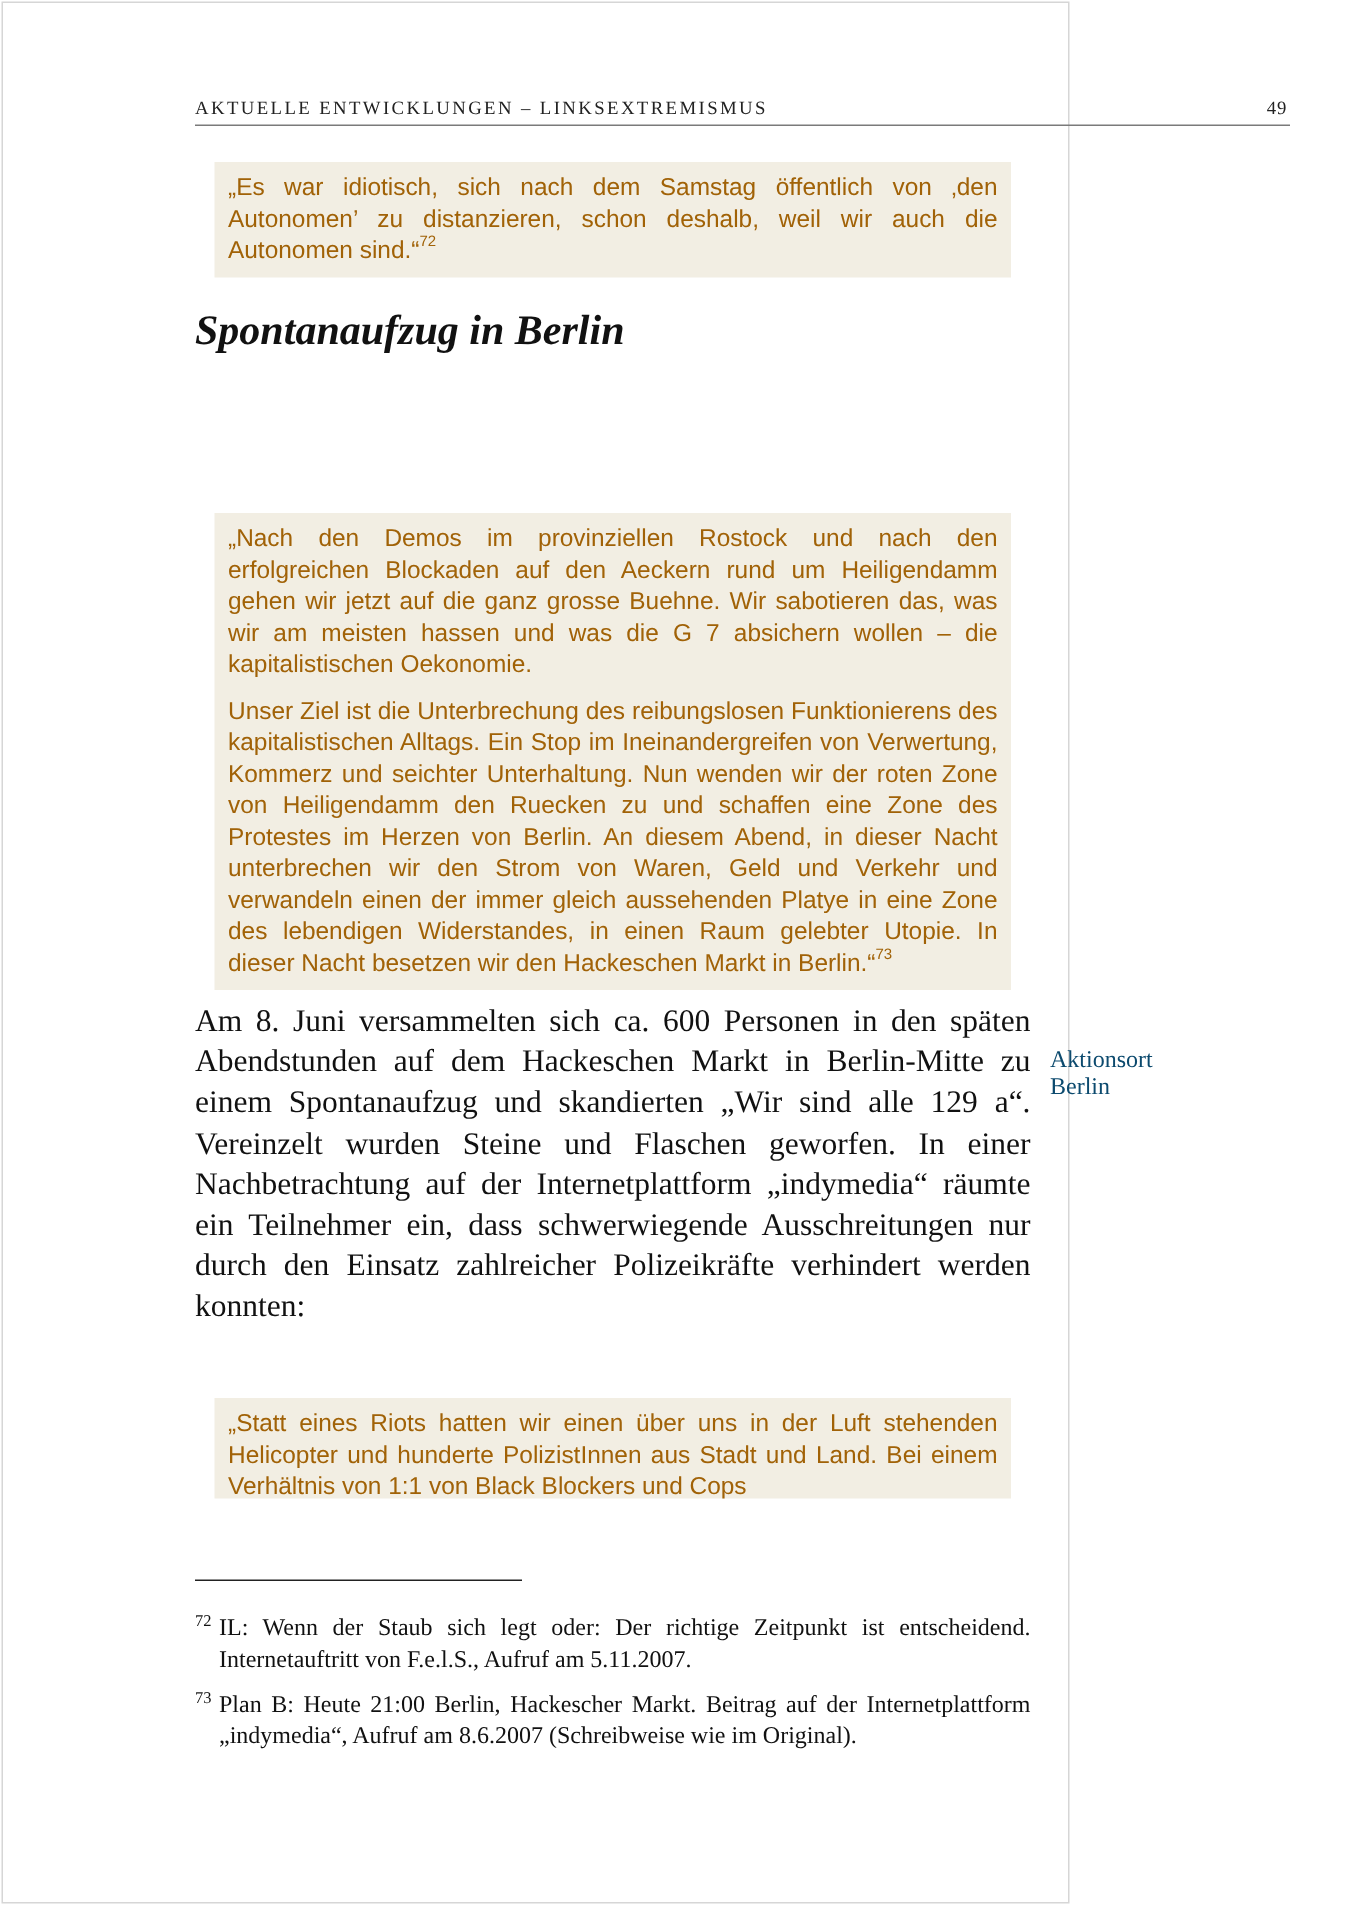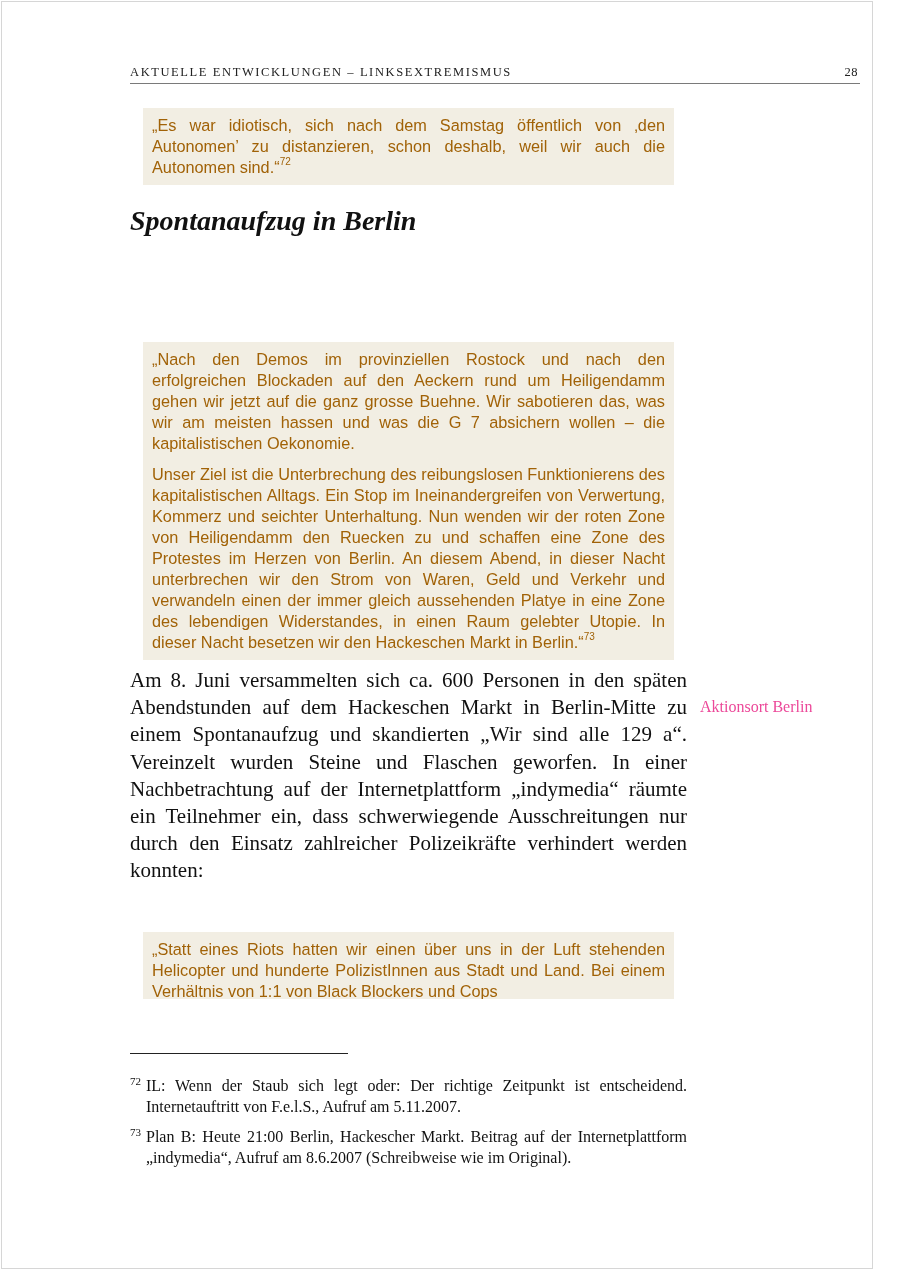--- a/index.html
+++ b/index.html
@@ -1,21 +1,21 @@
 <!DOCTYPE html>
 <html><head>
 <meta charset="utf-8">
 <style>
   html, body { margin: 0; padding: 0; }
   body {
     width: 900px; height: 1272px; background: #ffffff; position: relative;
     overflow: hidden;
   }
   .page {
-    position: absolute; left: 1px; top: 1px; width: 872px; height: 1268px;
+    position: absolute; left: 1px; top: 1px; width: 712px; height: 1268px;
     border: 1px solid #d6d6d6; background: #fff; box-sizing: border-box;
   }
   .header {
     position: absolute; left: 128px; top: 63px; width: 730px; height: 18px;
     border-bottom: 1px solid #7a7a7a;
     font-family: "Liberation Serif", serif; font-size: 12.5px; letter-spacing: 1.6px;
     color: #222;
   }
   .header .title { position: absolute; left: 0; top: 0; }
   .header .pnum { position: absolute; right: 2px; top: 0; letter-spacing: 0.5px; }
@@ -34,41 +34,41 @@
     font-size: 28px; color: #111;
   }
   .body-text {
     position: absolute; left: 128px; width: 557px;
     font-family: "Liberation Serif", serif; font-size: 21px; line-height: 27.2px;
     color: #111; text-align: justify;
   }
   .body-text p { margin: 0; }
   .margin-note {
     position: absolute; left: 698px; top: 696px;
-    font-family: "Liberation Serif", serif; font-size: 16px; color: #ec4899;
+    font-family: "Liberation Serif", serif; font-size: 16px; color: #0c4a6e;
   }
   .fn-rule {
     position: absolute; left: 128px; top: 1051px; width: 218px; height: 0;
     border-top: 1.3px solid #222;
   }
   .footnote {
     position: absolute; left: 128px; width: 557px;
     font-family: "Liberation Serif", serif; font-size: 16px; line-height: 21px; color: #111;
   }
   .footnote .num { position: absolute; left: 0; top: -4px; font-size: 11px; }
   .footnote .txt { margin-left: 16px; text-align: justify; }
 </style>
 </head>
 <body>
 
 <div class="page">
 
   <div class="header">
     <span class="title">AKTUELLE ENTWICKLUNGEN – LINKSEXTREMISMUS</span>
-    <span class="pnum">28</span>
+    <span class="pnum">49</span>
   </div>
 
   <div class="quote" style="top:106px;">
     <p><span>„Es war idiotisch, sich nach dem Samstag öffentlich von ‚den Autonomen’ zu distanzieren, schon deshalb, weil wir auch die Autonomen sind.“</span><sup>72</sup></p>
   </div>
 
   <div class="heading">Spontanaufzug in Berlin</div>
 
 
   <div class="quote" style="top:340px;">

